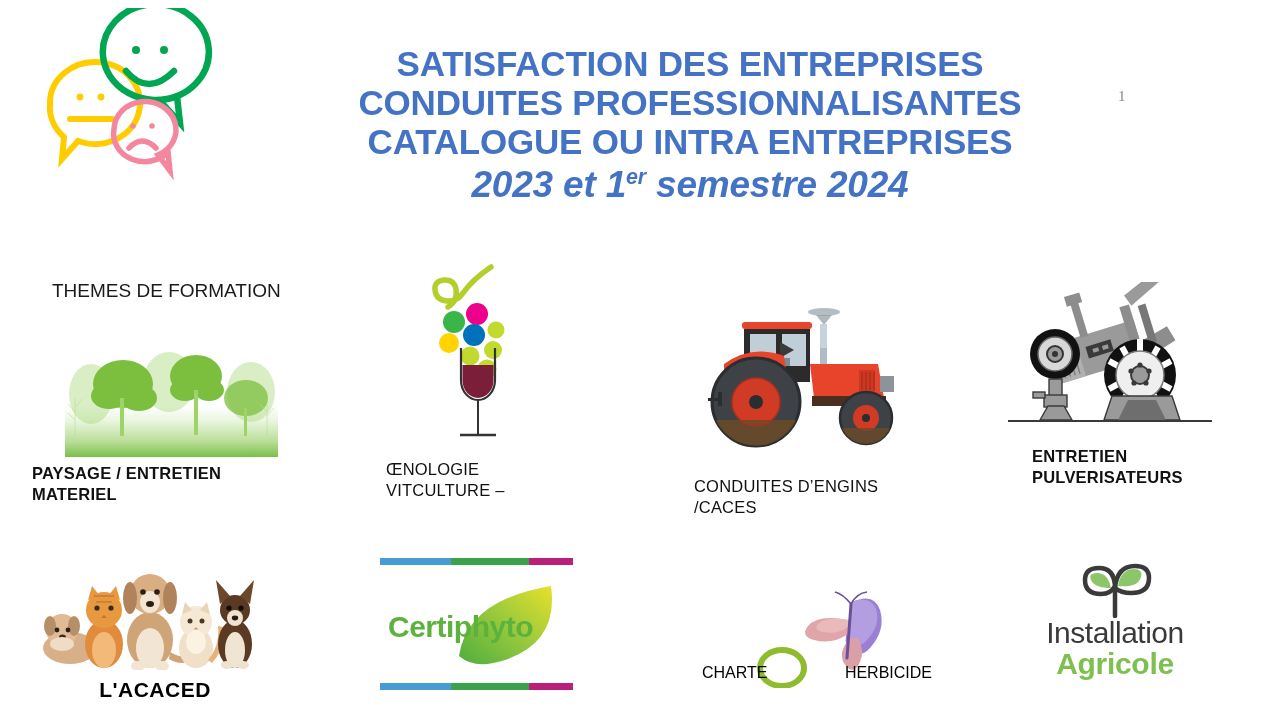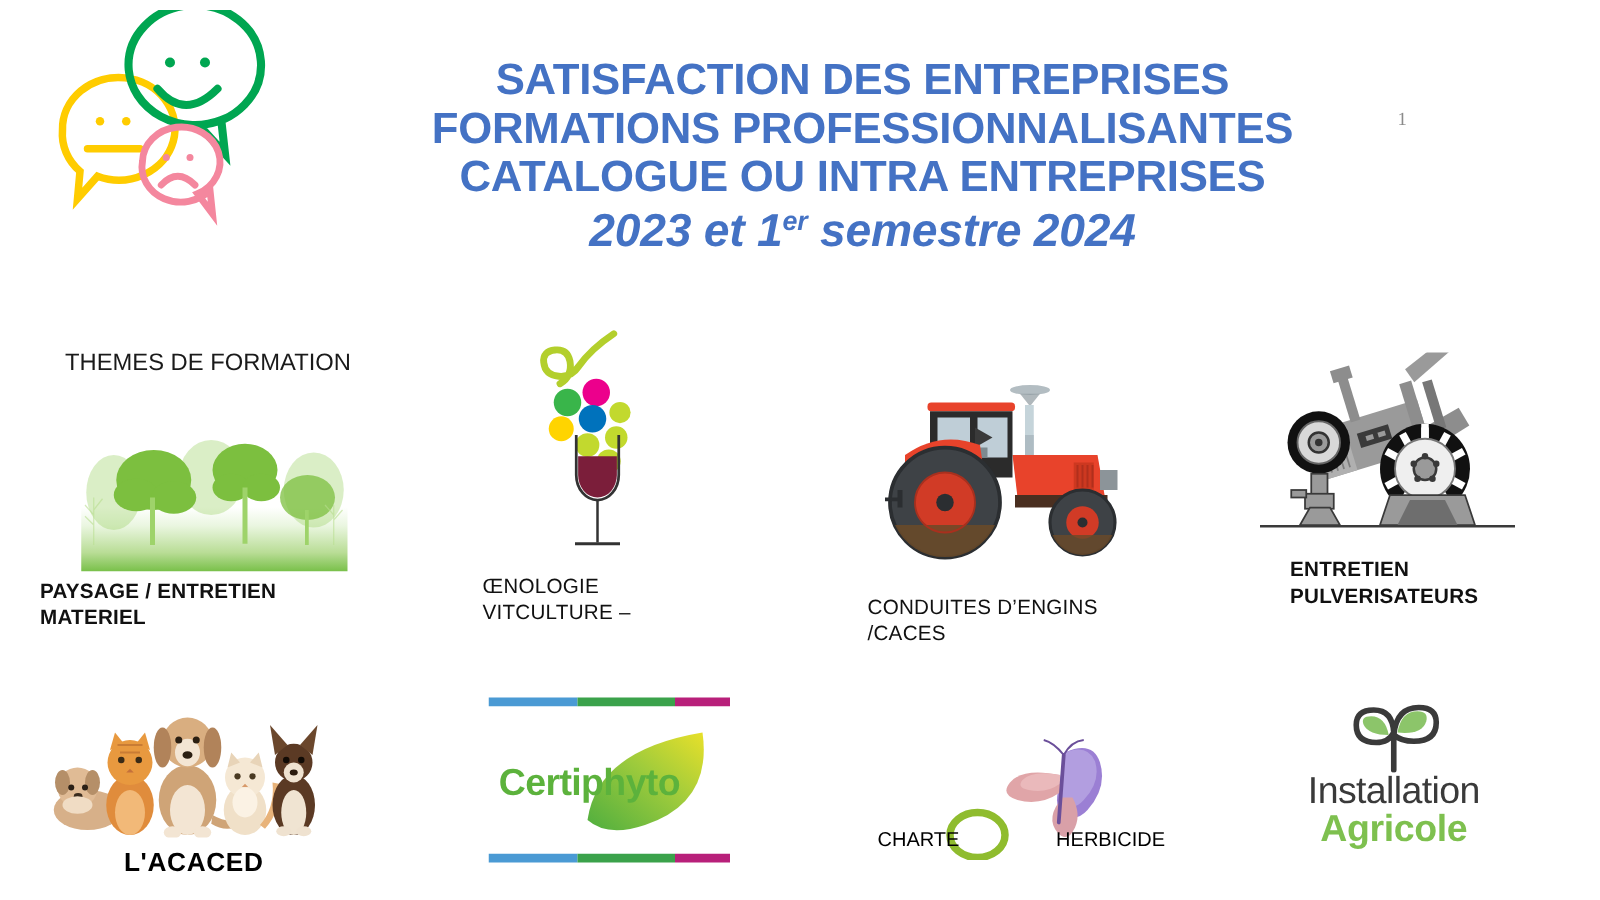--- a/index.html
+++ b/index.html
@@ -57,21 +57,21 @@
     font-size:19px;color:#1a1a1a;line-height:1.35;
     font-family:"Liberation Sans", sans-serif;
   }
 
   
   #c-paysage{left:30px;top:350px;width:300px;}
   #c-vit{left:386px;top:262px;width:200px;}
   #c-caces{left:694px;top:300px;width:260px;}
   #c-pulv{left:1000px;top:282px;width:240px;}
   #c-acaced{left:30px;top:552px;width:250px;}
-  #c-certi{left:380px;top:558px;width:200px;margin-left:11px;}
+  #c-certi{left:380px;top:558px;width:200px;}
   #c-charte{left:690px;top:588px;width:250px;}
   #c-install{left:1020px;top:562px;width:200px;}
 
   
   .paysage-pic{
     position:relative;width:213px;height:107px;margin-left:35px;
     background:linear-gradient(180deg,#ffffff 0%,#ffffff 52%,#eaf6e0 66%,#b9dd96 86%,#79c04a 100%);
     overflow:hidden;
   }
   .paysage-lab{margin-top:6px;margin-left:2px;font-weight:bold;}
@@ -146,21 +146,21 @@
         <circle cx="124" cy="118" r="2.8" fill="#F4879E" stroke="none"></circle>
         <path d="M101 140 q13 -14 27 0"></path>
       </g>
     </svg>
   </div>
 
   <div class="pagenum">1</div>
 
   <div class="title">
     <span class="l1">SATISFACTION DES ENTREPRISES</span>
-    <span class="l2">FORMATIONS PROFESSIONNALISANTES</span>
+    <span class="l2">CONDUITES PROFESSIONNALISANTES</span>
     <span class="l3">CATALOGUE OU INTRA ENTREPRISES</span>
     <span class="l4"><span>2023 et 1</span><sup>er</sup><span> semestre 2024</span></span>
   </div>
 
   <div class="themes-head">
     <span class="ln">THEMES DE</span>
     <span class="ln">FORMATION</span>
   </div>
 
   <div class="cell" id="c-paysage">

